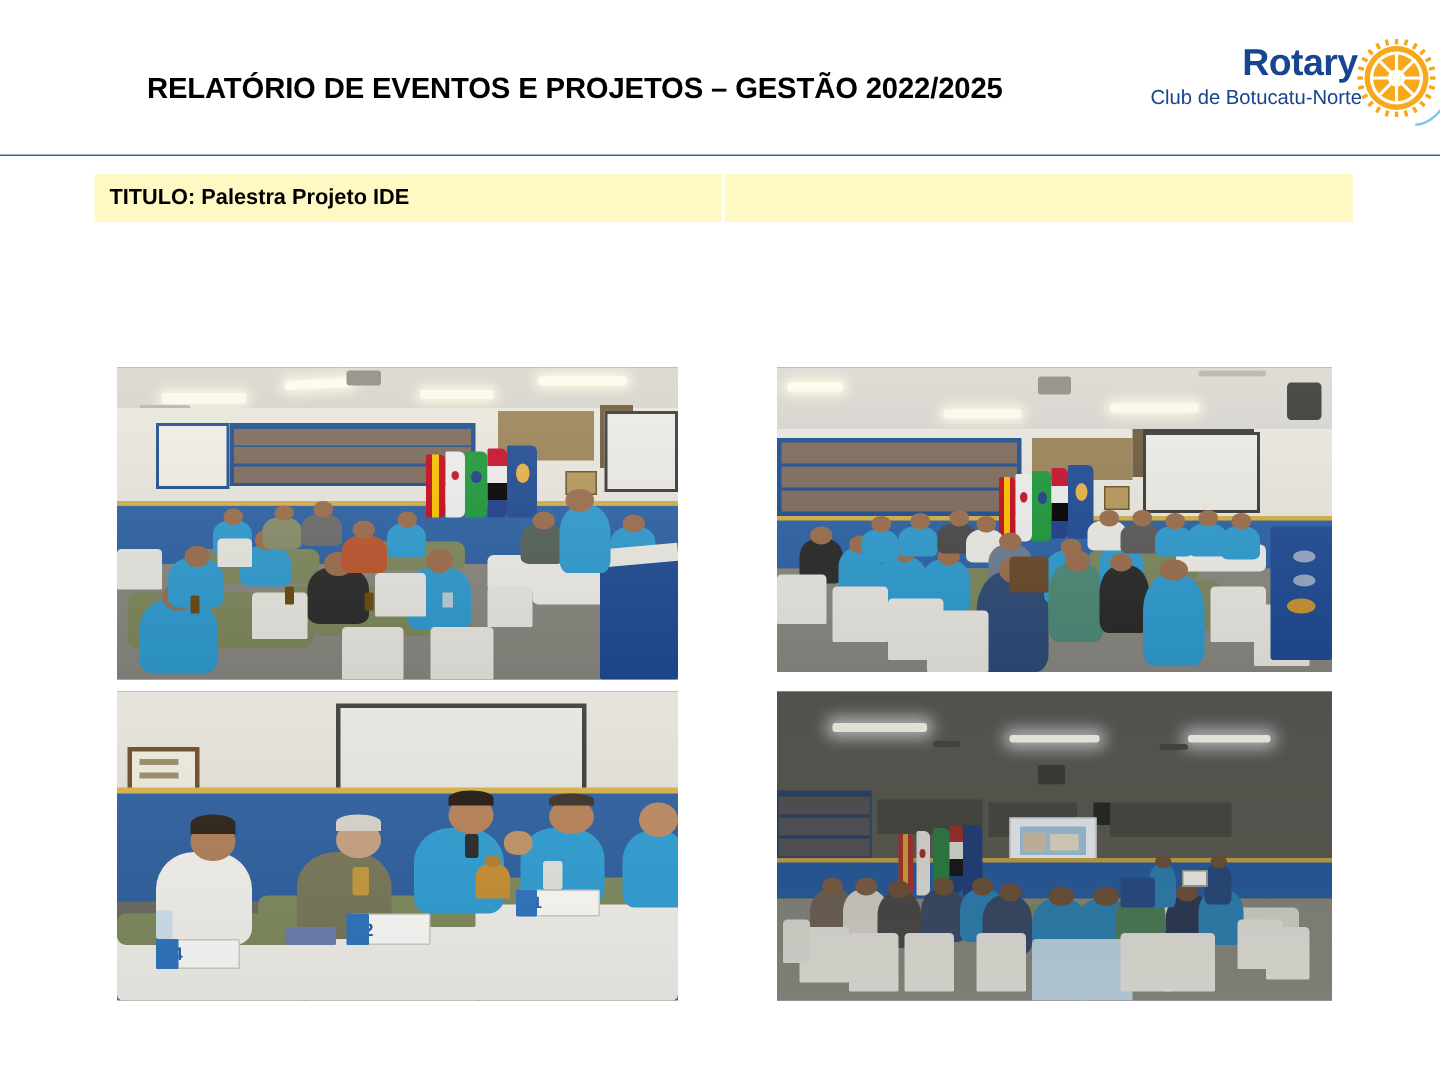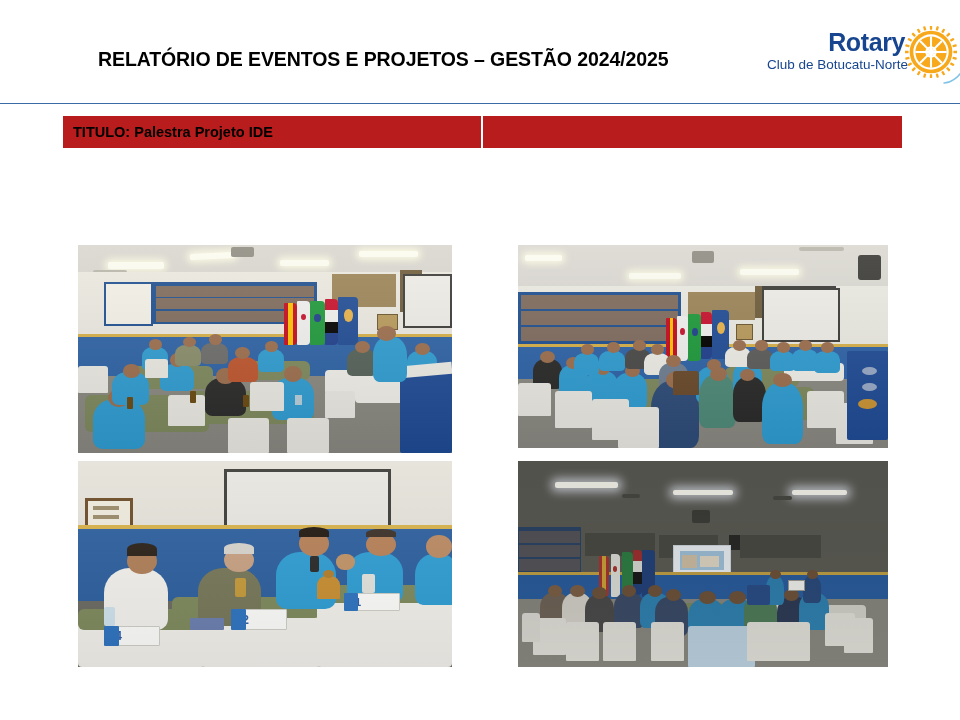--- a/index.html
+++ b/index.html
@@ -80,21 +80,21 @@
   }
 
   
   #info-table {
     position: absolute;
     left: 63px;
     top: 116px;
     width: 839px;
   }
   .table-row {
-    background: #b91c1c;
+    background: #fef9c3;
     display: flex;
     border-bottom: 2px solid #ffffff;
   }
   #row-title { height: 32px; }
   .cell {
     display: flex;
     align-items: center;
     font-size: 14.5px;
     font-weight: bold;
     padding-left: 10px;
@@ -155,21 +155,21 @@
   .chair       { position: absolute; background: #ecebe5; border-radius: 3px 3px 1px 1px; }
   .person      { position: absolute; border-radius: 40% 40% 18% 18%; }
   .head        { position: absolute; border-radius: 50%; background: #9d6f4f; }
   .podium      { position: absolute; background: #1f4c97; border-radius: 2px; }
   .fan         { position: absolute; background: #b9b7ae; border-radius: 2px; }
   .dim         { position: absolute; inset: 0; pointer-events: none; }
 </style>
 </head>
 <body>
 
-<div id="slide-title">RELATÓRIO DE EVENTOS E PROJETOS – GESTÃO 2024/2025</div>
+<div id="slide-title">RELATÓRIO DE EVENTOS E PROJETOS – GESTÃO 2022/2025</div>
 
 <div id="rotary-logo">
   <div id="rotary-wordmark">Rotary</div>
   <div id="rotary-subtext">Club de Botucatu-Norte</div>
   <svg id="rotary-wheel" viewBox="0 0 100 100">
     <g fill="#f7a81b">
       <g id="teeth">
           <rect x="47.8" y="-1" width="4.4" height="8" rx="1" transform="rotate(0 50 50)"></rect>
           <rect x="47.8" y="-1" width="4.4" height="8" rx="1" transform="rotate(15 50 50)"></rect>
           <rect x="47.8" y="-1" width="4.4" height="8" rx="1" transform="rotate(30 50 50)"></rect>

